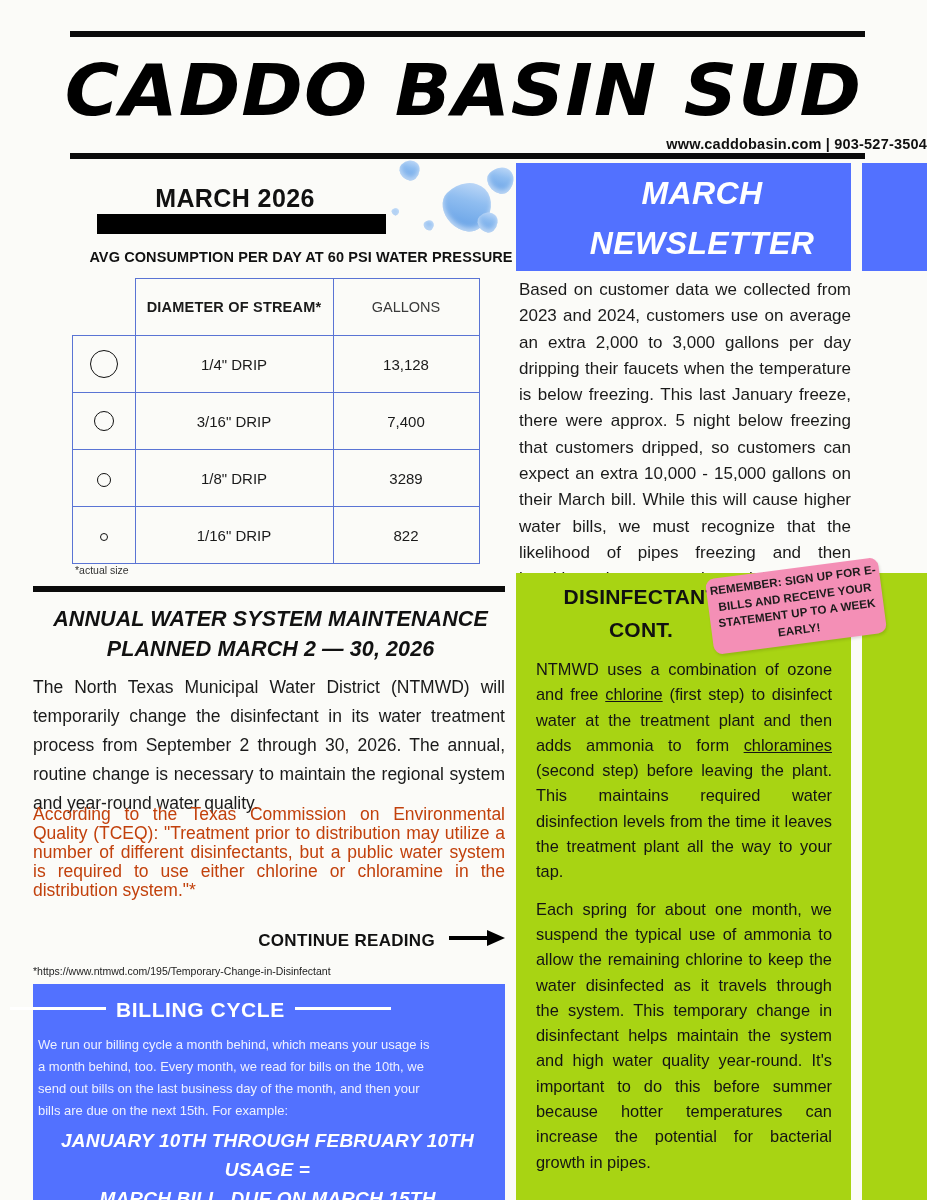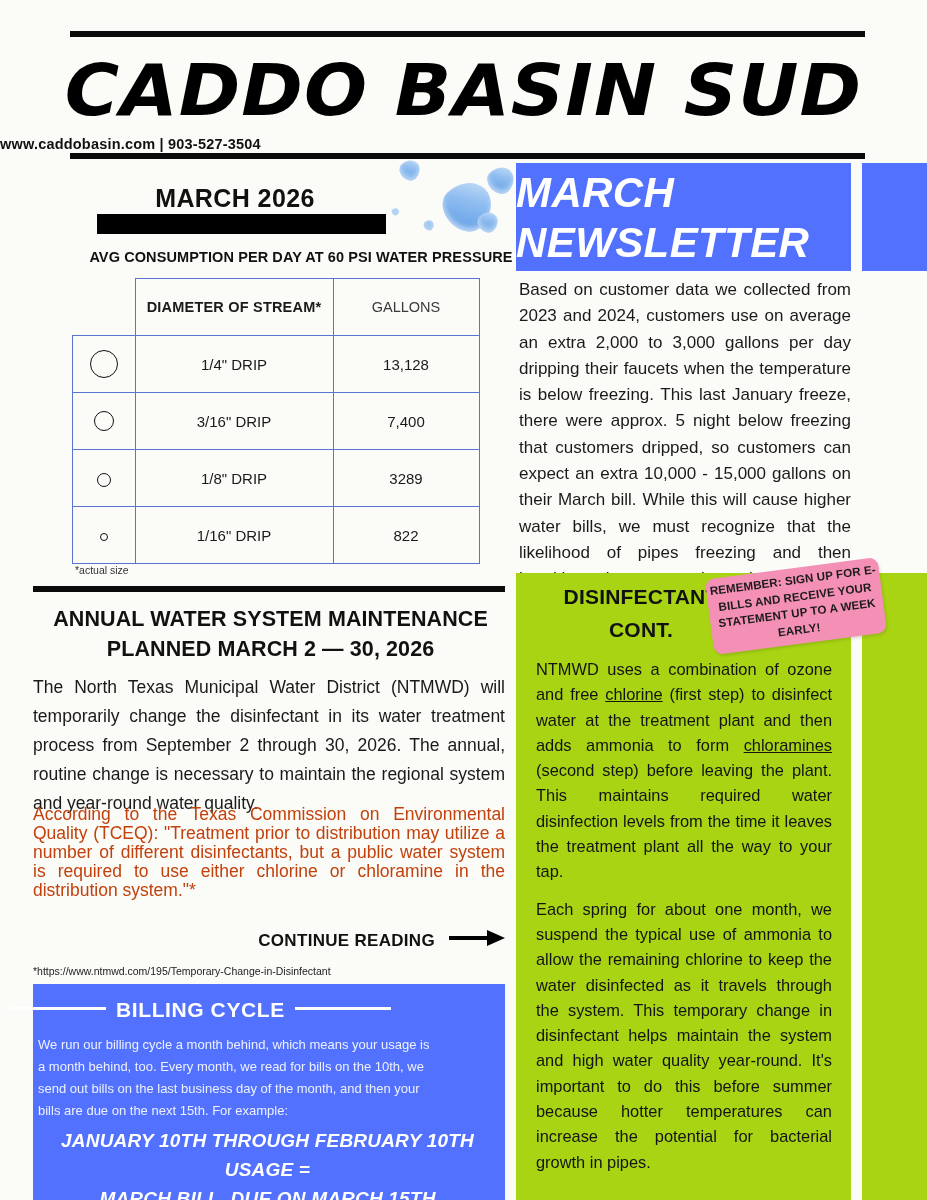--- a/index.html
+++ b/index.html
@@ -45,21 +45,21 @@
     font-size: 72px;
     letter-spacing: 1px;
     color: #000;
     transform: scaleX(1.03);
     white-space: nowrap;
   }
   .masthead-sub {
     position: absolute;
     left: 0; top: 136px;
     width: 927px;
-    text-align: left;
+    text-align: right;
     font-family: "Liberation Sans", sans-serif;
     font-size: 14.5px;
     font-weight: 600;
     color: #111;
     letter-spacing: 0.2px;
   }
 
   
   .month-title {
     position: absolute;
@@ -161,20 +161,21 @@
   .maint-h {
     position: absolute;
     left: 28px; top: 604px;
     width: 485px;
     text-align: center;
     font-size: 21.5px;
     font-weight: 700;
     color: #111;
     line-height: 30px;
     letter-spacing: 0.1px;
+    font-style: italic;
   }
   .maint-p1 {
     position: absolute;
     left: 33px; top: 673px;
     width: 472px;
     font-size: 17.5px;
     line-height: 29px;
     color: #1a1a1a;
     text-align: justify;
   }
@@ -258,23 +259,23 @@
   .nl-banner {
     position: absolute;
     left: 516px; top: 163px;
     width: 335px; height: 108px;
     background: #5271ff;
   }
   .nl-banner-text {
     position: absolute;
     left: 516px; top: 168px;
     width: 372px;
-    text-align: left;
+    text-align: center;
     color: #fff;
-    font-size: 42px;
+    font-size: 32px;
     font-weight: 700;
     font-style: italic;
     line-height: 50px;
     letter-spacing: 0.4px;
   }
   .nl-side-block {
     position: absolute;
     left: 862px; top: 163px;
     width: 65px; height: 108px;
     background: #5271ff;

